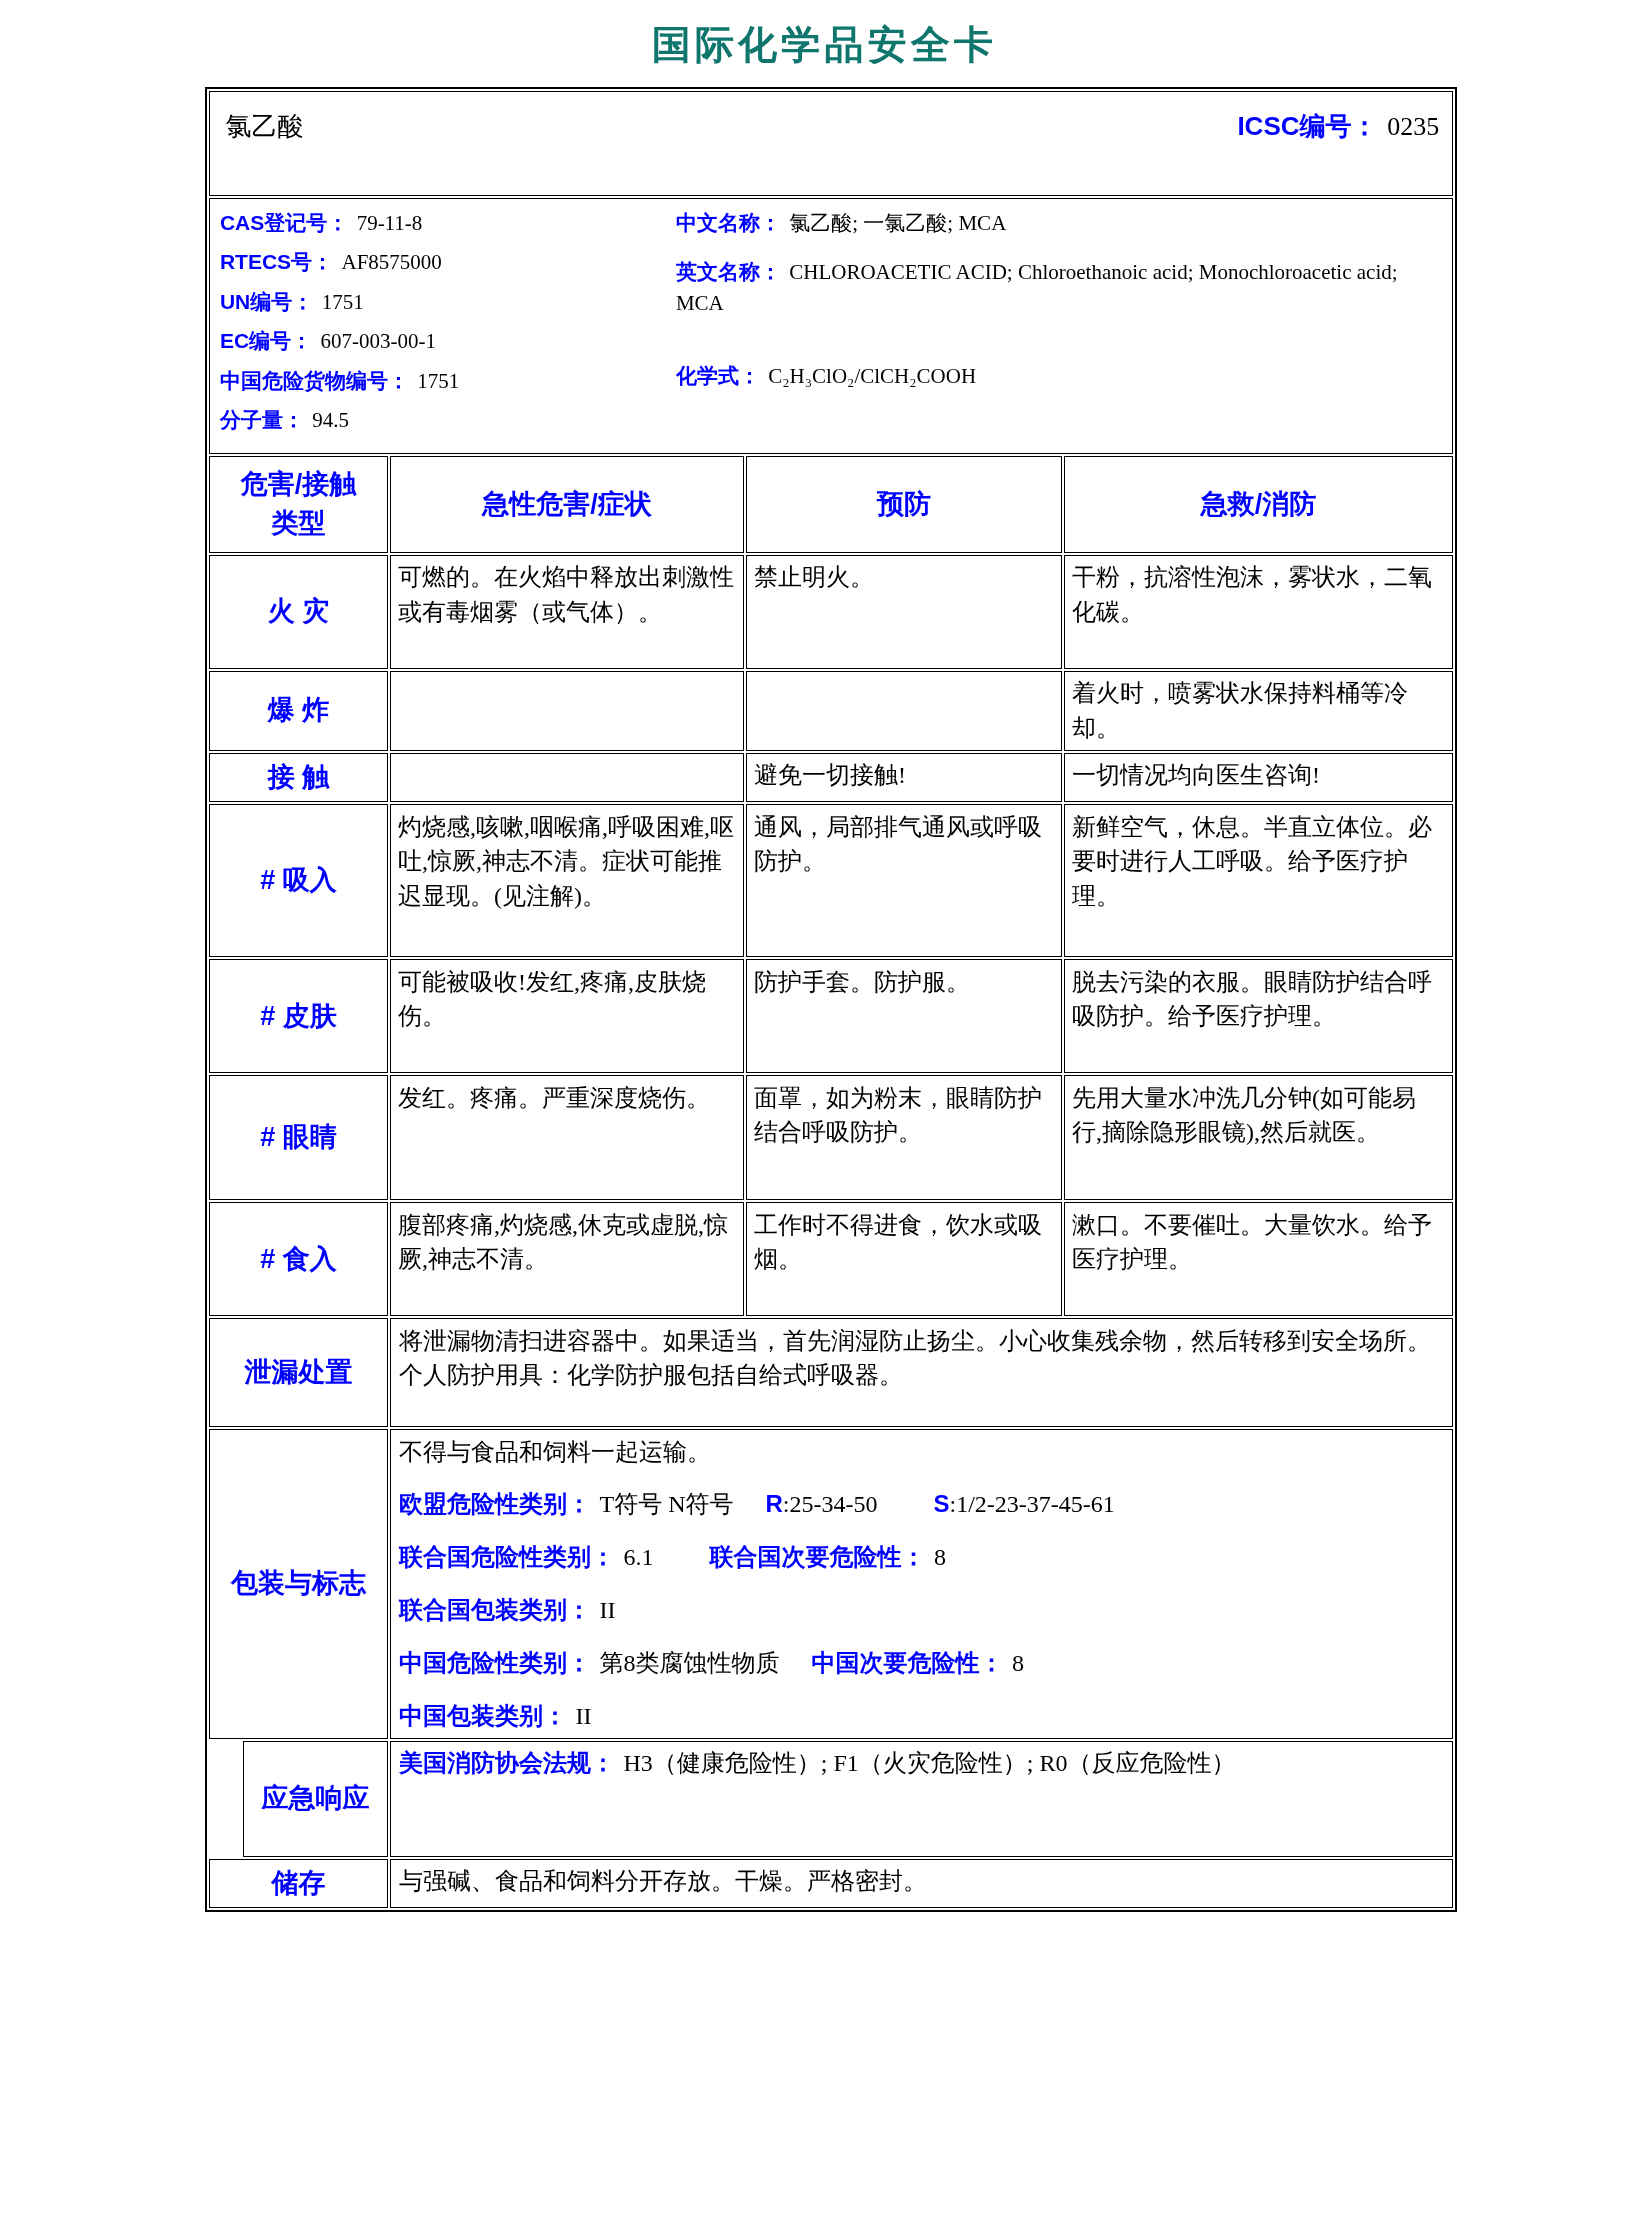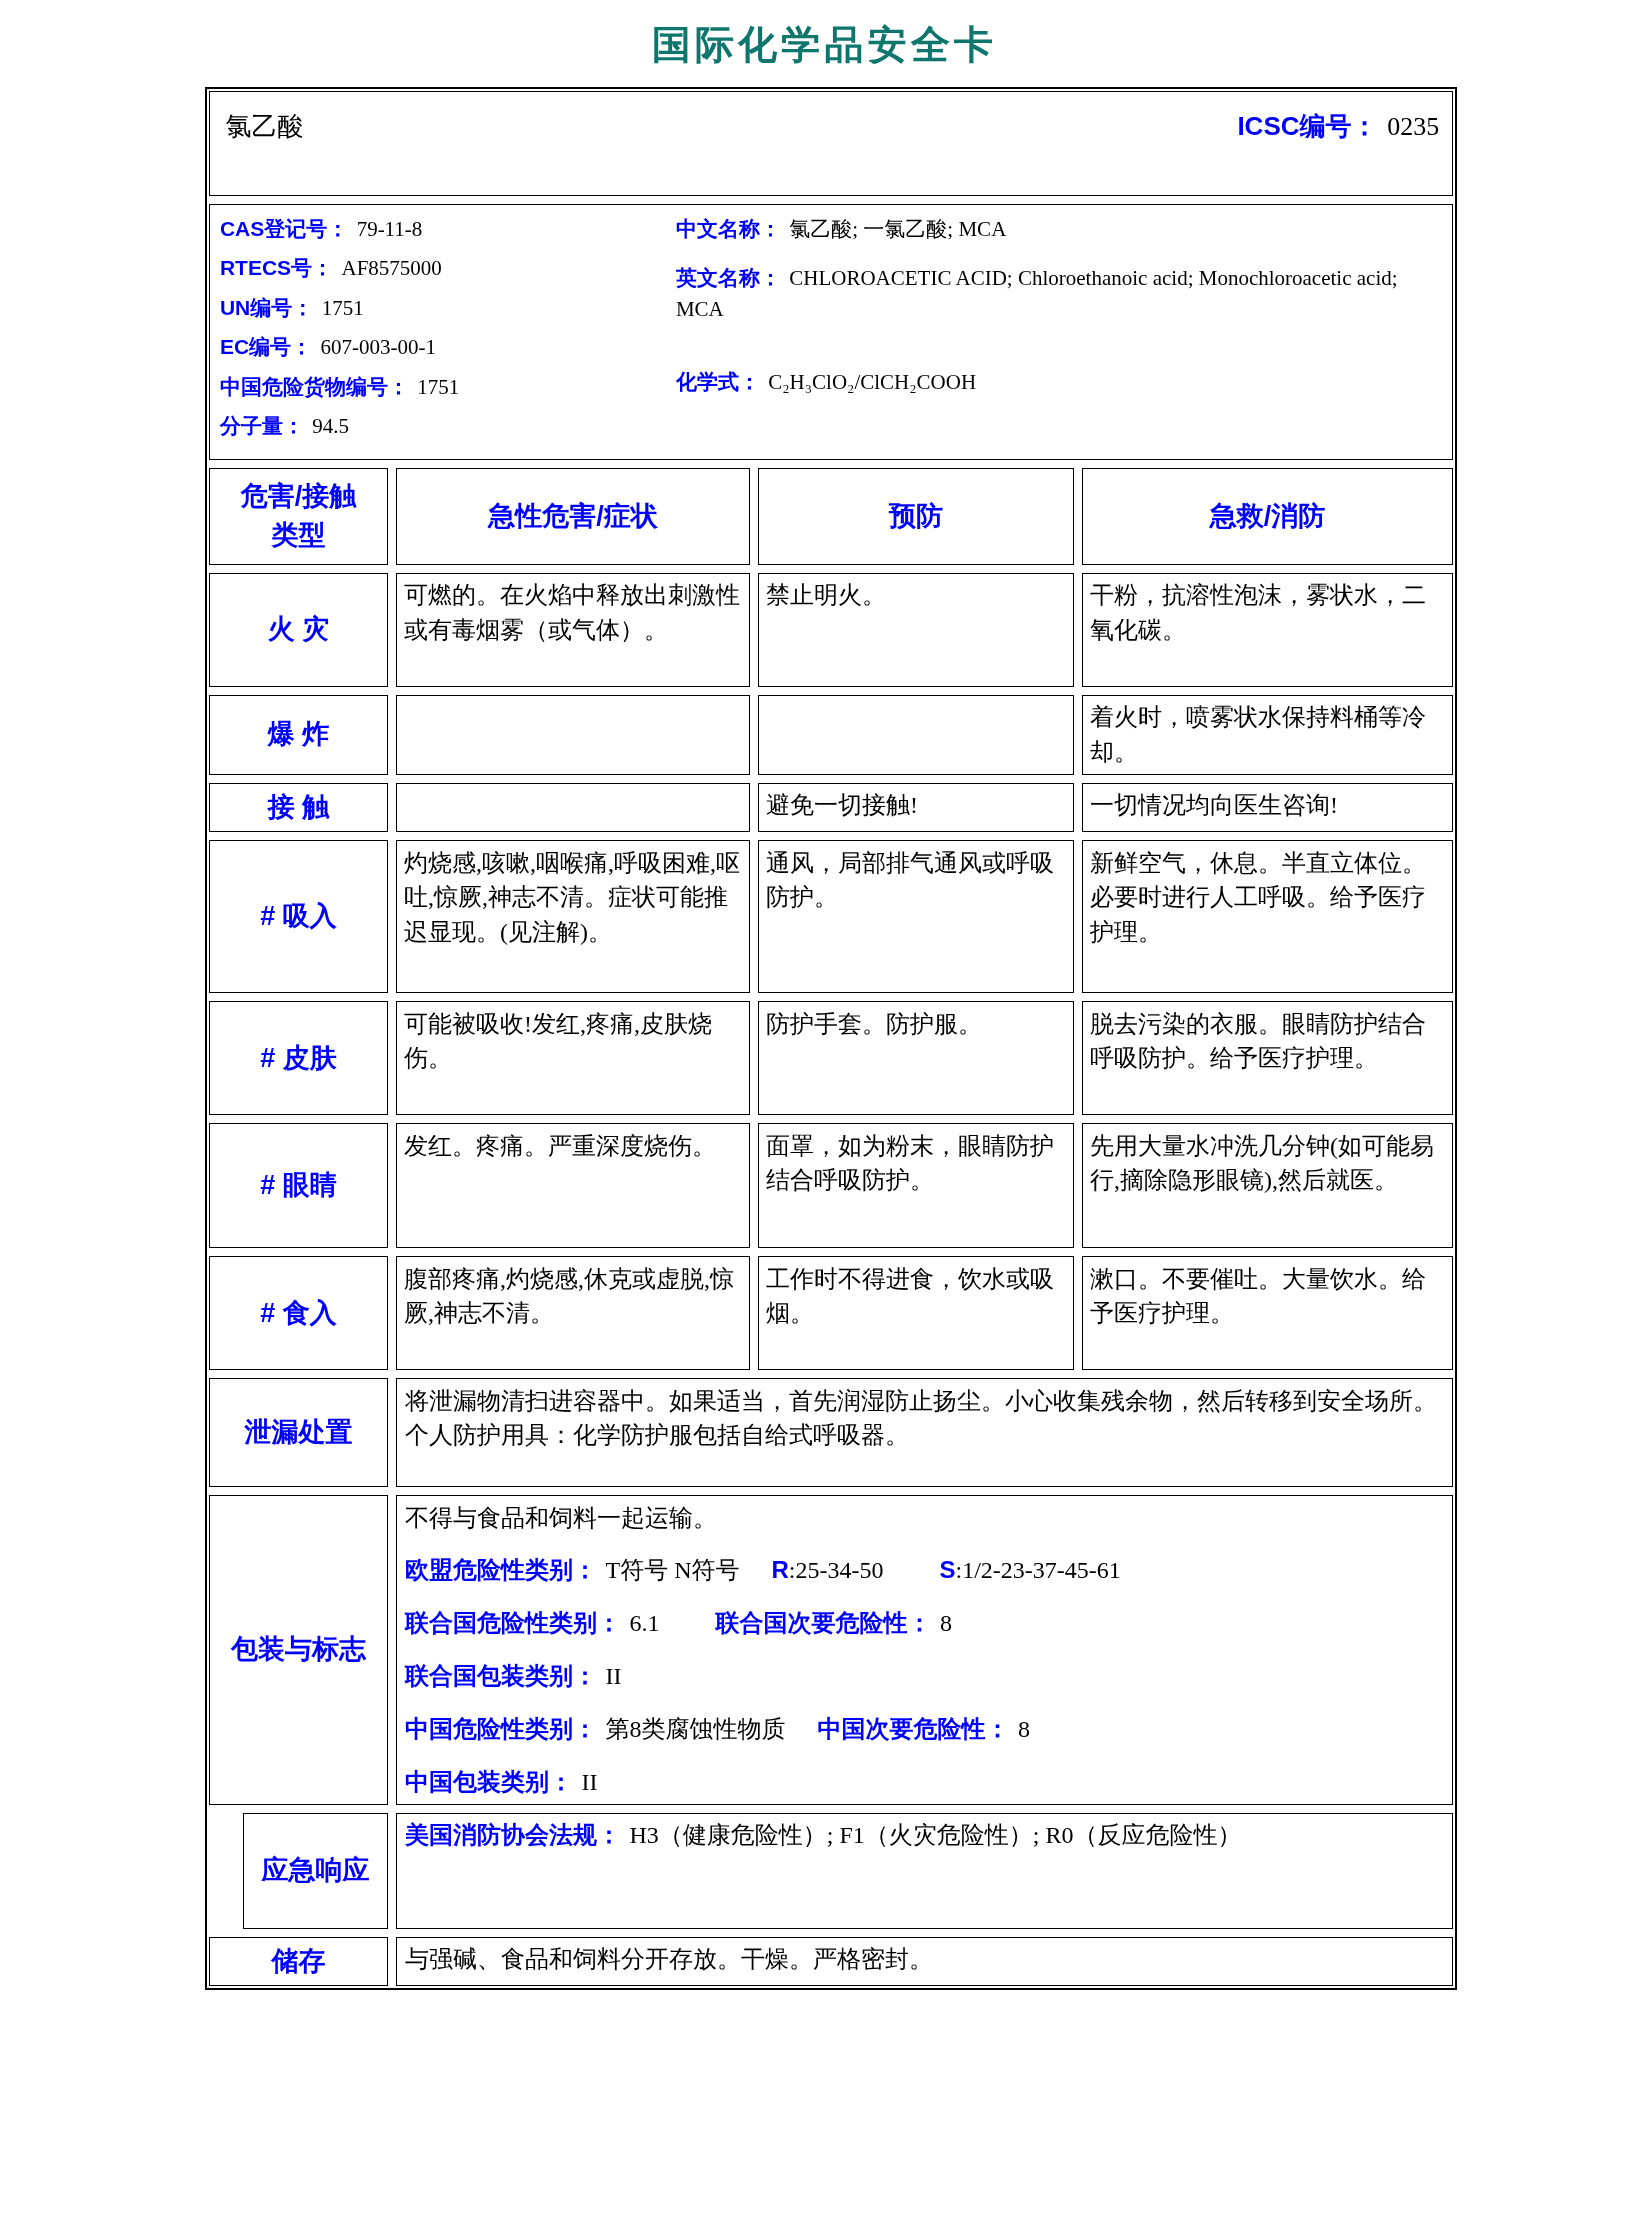--- a/index.html
+++ b/index.html
@@ -24,21 +24,21 @@
     margin: 15.4px 0 0 205px;
     width: 1252px;
     border: 2.1px solid #000;
     padding: 2.1px;
     box-sizing: border-box;
     background: #fff;
   }
   .grid {
     display: grid;
     grid-template-columns: 179px 354px 316px 1fr;
-    gap: 8px;
+    gap: 2px;
   }
   .cell {
     border: 1.4px solid #000;
     box-sizing: border-box;
     padding: 4.2px 7px;
     font-size: 24px;
     line-height: 1.45;
     color: #000;
     font-family: "Liberation Serif", serif;
     background: #fff;

